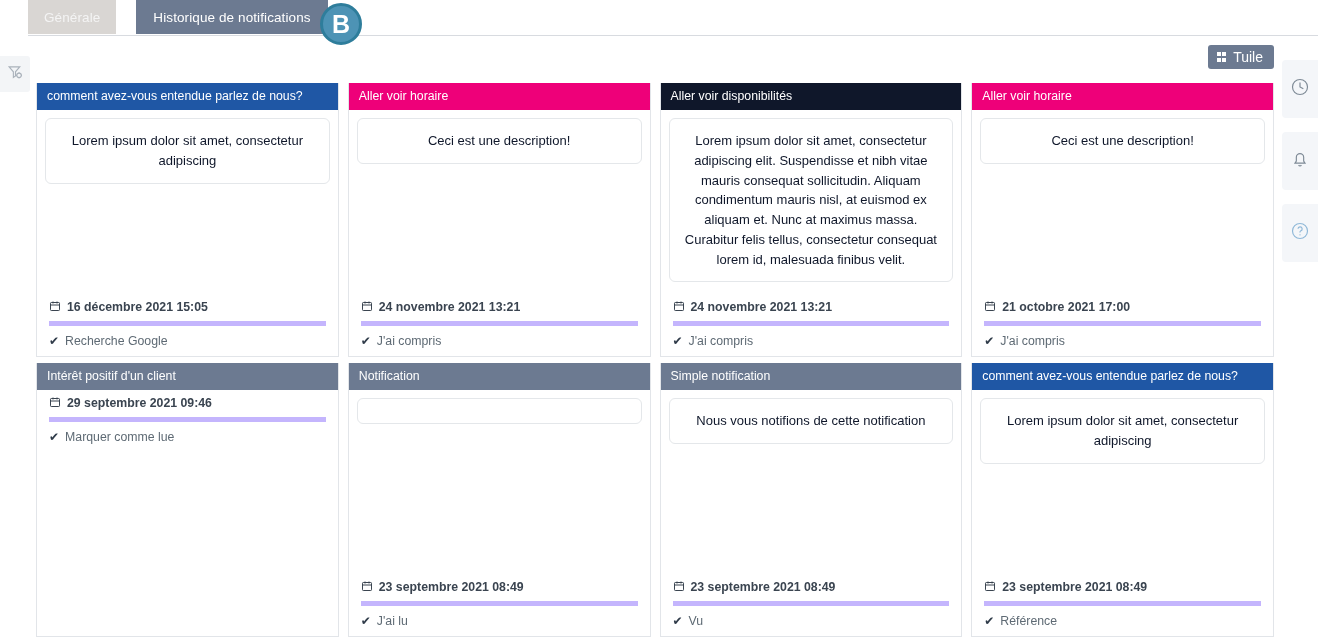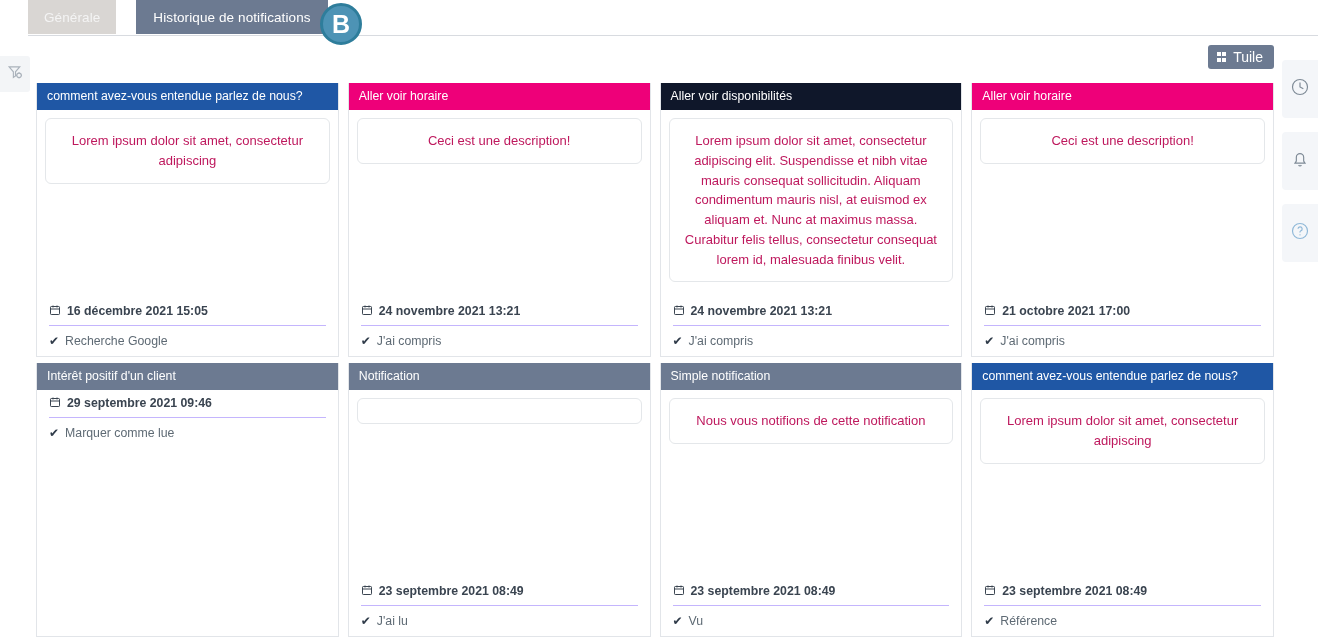--- a/index.html
+++ b/index.html
@@ -135,34 +135,34 @@
   }
   .card-body {
     flex: 1 1 auto;
     padding: 8px 8px 0 8px;
     min-height: 0;
   }
   .body-box {
     border: 1px solid #e4e7ea;
     border-radius: 6px;
     padding: 12px 14px;
-    color: #be185d;
+    color: #0f172a;
     font-size: 13px;
     line-height: 1.52;
   }
   .card-footer {
     padding: 0 12px 8px 12px;
   }
   .card-date {
     display: flex; align-items: center; gap: 6px;
     font-size: 12.3px;
     font-weight: bold;
     color: #3a4450;
     padding: 6px 0 7px 0;
-    border-bottom: 1px solid #c4b5fd;
+    border-bottom: 5px solid #c4b5fd;
   }
   .card-action {
     display: flex; align-items: center; gap: 6px;
     font-size: 12.3px;
     color: #5e6a74;
     padding-top: 8px;
     cursor: pointer;
   }
   .check { color: #2f3b49; font-size: 12px; line-height: 1; }
   .cal { color: #3a4450; font-size: 12px; line-height: 1; }

